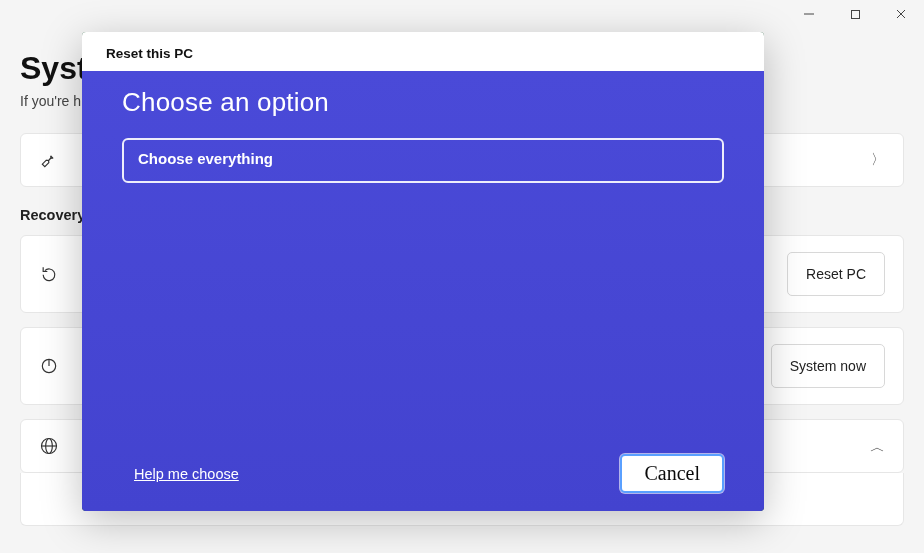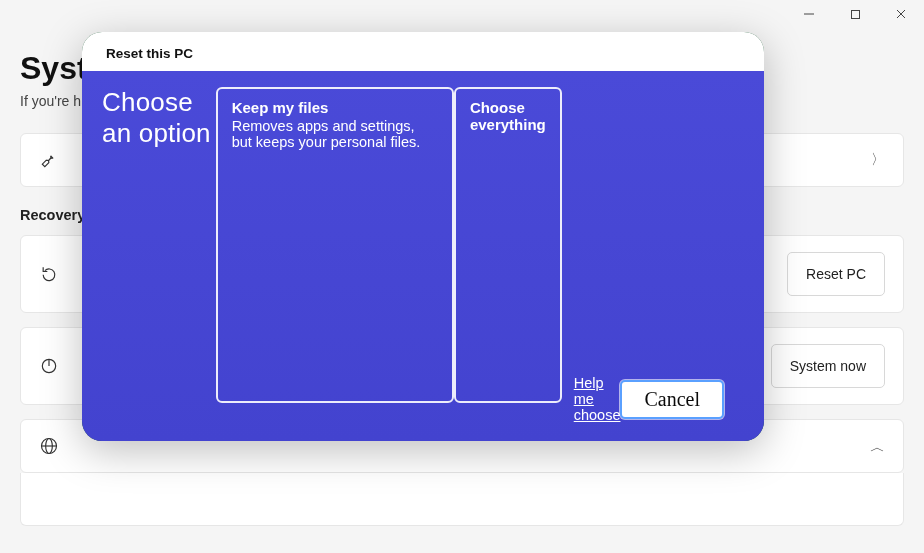--- a/index.html
+++ b/index.html
@@ -30,30 +30,30 @@
       background: #fff; border: 1px solid #d8d8d8; border-radius: 5px;
       padding: 13px 18px; font-size: 14px; color: #222; cursor: pointer;
     }
     
     .section-label { font-size: 14.5px; color: #222; font-weight: 600; margin: 20px 0 12px 0; }
     
     
     
     
     .dialog {
-      position: absolute; left: 82px; top: 32px; width: 682px; height: 409px;
-      background: #14532d; border-radius: 20px; box-shadow: 0 10px 40px rgba(0,0,0,0.25);
+      position: absolute; left: 82px; top: 32px; width: 682px; height: 479px;
+      background: #14532d; border-radius: 4px; box-shadow: 0 10px 40px rgba(0,0,0,0.25);
       display: flex; flex-direction: column; overflow: hidden; z-index: 100;
     }
     .dialog-header { padding: 14px 24px 10px 24px; background: #fff; }
     .dialog-header-title { font-size: 13.5px; font-weight: 600; color: #111; }
     .dialog-body {
       flex: 1; background: #4444d2;
       background: linear-gradient(180deg, #4a4ad8 0%, #4343cf 100%);
-      padding: 16px 40px 18px 20px; color: #fff; display:flex; flex-direction:row;justify-content:space-between;
+      padding: 16px 40px 18px 40px; color: #fff; display:flex; flex-direction:column;justify-content:space-between;
     }
     .dialog-choose { font-size: 26px; font-weight: 300; margin-bottom: 20px; letter-spacing: 0.2px; }
     .option {
       border: 2px solid rgba(255,255,255,0.9); border-radius: 6px;
       padding: 10px 14px 12px 14px; margin-bottom: 20px; cursor: pointer;
     }
     .option-title { font-size: 15px; font-weight: 700; margin-bottom: 2px; }
     .option-desc { font-size: 14.5px; font-weight: 400; }
     .dialog-footer {
       margin-top: auto; display: flex; align-items: center; justify-content: space-between;
@@ -170,24 +170,20 @@
   </div>
 </div>
 
 <div class="dialog">
   <div class="dialog-header">
     <div class="dialog-header-title">Reset this PC</div>
   </div>
   <div class="dialog-body">
     <div class="dialog-choose">Choose an option</div>
 
-    <div class="option">
-      <div class="option-title">Keep my files</div>
-      <div class="option-desc">Removes apps and settings, but keeps your personal files.</div>
-    </div>
 
     <div class="option">
       <div class="option-title">Choose everything</div>
     </div>
 
     <div class="dialog-footer">
       <span class="help-link">Help me choose</span>
       <button class="cancel-btn">Cancel</button>
     </div>
   </div>

